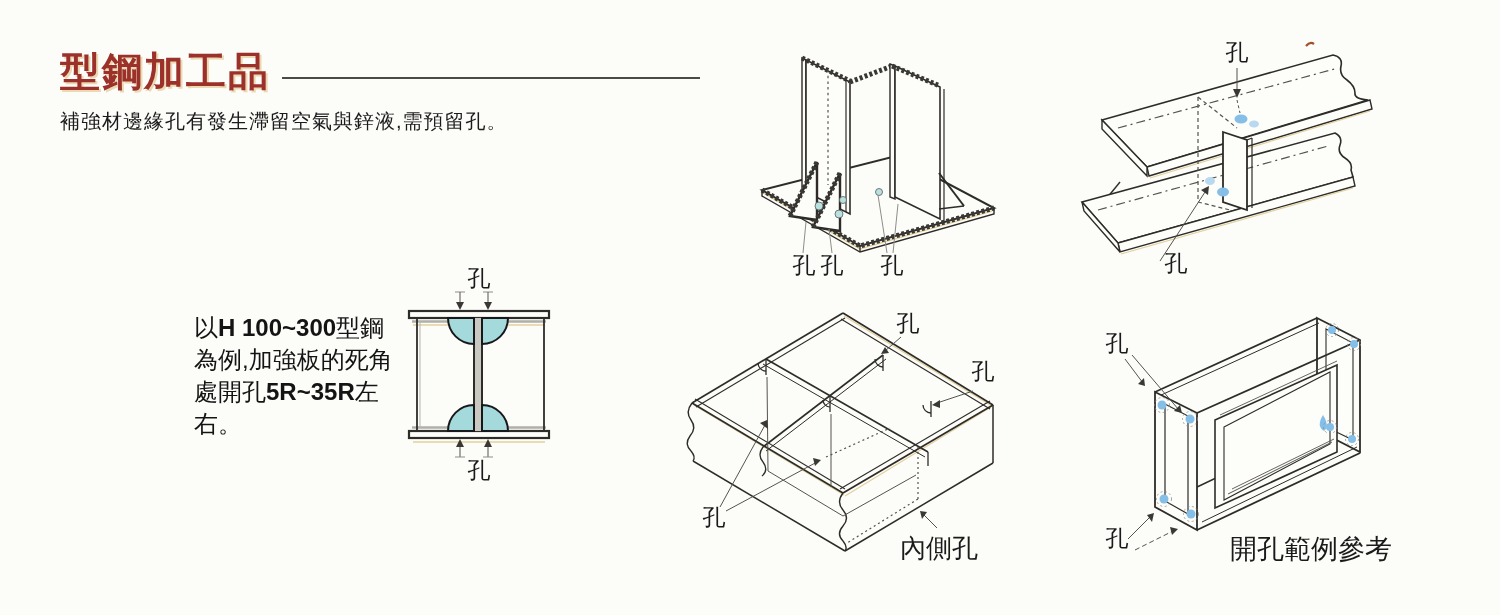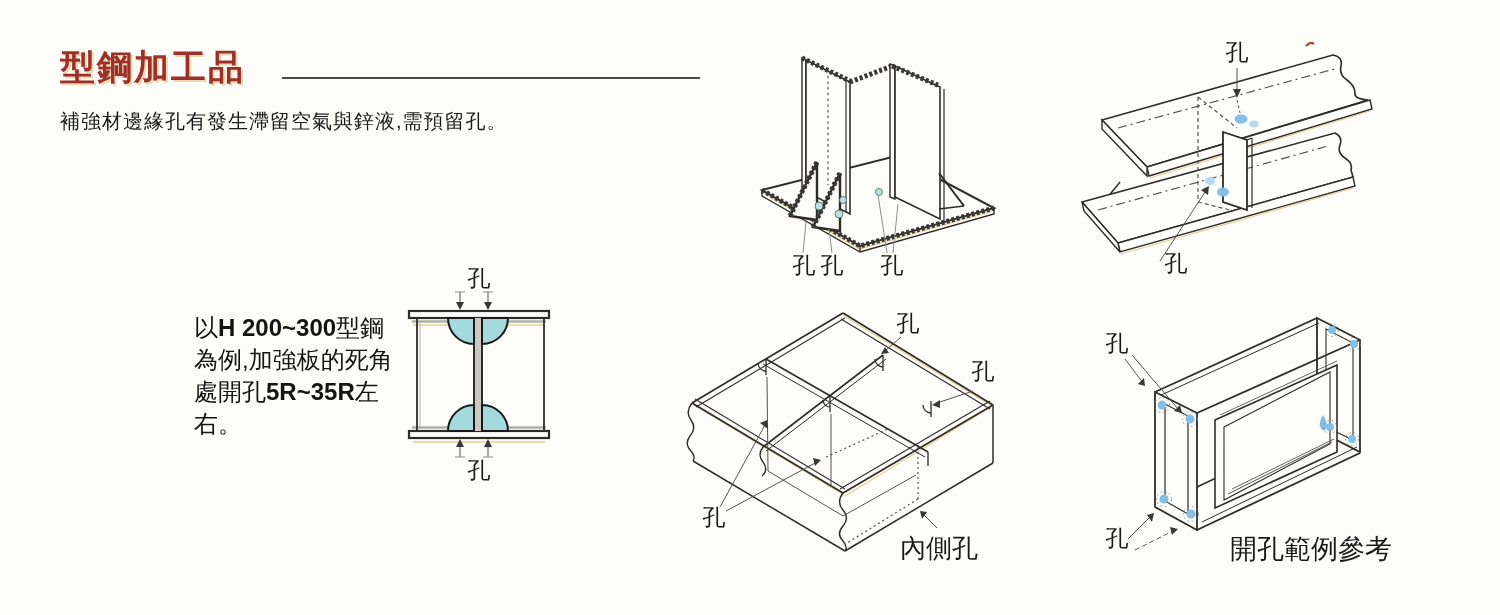--- a/index.html
+++ b/index.html
@@ -1,19 +1,19 @@
 <!DOCTYPE html>
 <html style="--title-red: #9c302b; --scallop-teal: #a5dadc; --hole-blue: #85bfe8;"><head>
 <meta charset="utf-8">
 <style>
   html,body{margin:0;padding:0;}
   #page{position:relative;width:1500px;height:615px;background:#fcfcf9;overflow:hidden;
         font-family:"Liberation Sans", sans-serif;color:#1a1a1a;}
   .abs{position:absolute;}
-  #title{left:60px;top:44px;font-size:35px;font-weight:800;letter-spacing:2px;
+  #title{left:60px;top:44px;font-size:40px;font-weight:800;letter-spacing:2px;
          color:var(--title-red,#9c302b);text-shadow:2px 2px 0 rgba(216,176,92,.45);}
   #title-rule{left:282px;top:77px;width:418px;height:2px;background:#4c4a46;}
   #subtitle{left:60px;top:108px;font-size:20px;letter-spacing:1px;color:#1b1b1b;}
   #note{left:194px;top:312px;width:206px;font-size:24px;line-height:32px;color:#141414;}
   #note b{font-weight:700;}
   svg text{font-family:"Liberation Sans", sans-serif;fill:#1a1a1a;}
   .hole-t{font-size:23px;}
   .cap-t{font-size:26px;}
   .ln{stroke:#2e2c28;fill:none;}
   .thin{stroke:#55534f;fill:none;}
@@ -30,21 +30,21 @@
 </style>
 </head>
 <body>
 
 <div id="page">
 
   <div class="abs" id="title">型鋼加工品</div>
   <div class="abs" id="title-rule"></div>
   <div class="abs" id="subtitle">補強材邊緣孔有發生滯留空氣與鋅液,需預留孔。</div>
 
-  <div class="abs" id="note"><span>以</span><b>H 200~300</b><span>型鋼為例,加強板的死角處開孔</span><b>5R~35R</b><span>左右。</span></div>
+  <div class="abs" id="note"><span>以</span><b>H 100~300</b><span>型鋼為例,加強板的死角處開孔</span><b>5R~35R</b><span>左右。</span></div>
 
   <svg class="abs" style="left:403px;top:268px" width="155" height="215" viewBox="0 0 155 215">
     <g>
       <text class="hole-t" x="76" y="18" text-anchor="middle">孔</text>
       <line class="leader" x1="52" y1="24" x2="62" y2="24"></line>
         <line class="leader" x1="80" y1="24" x2="90" y2="24"></line>
       <line class="thin" x1="57" y1="24" x2="57" y2="34"></line>
         <line class="thin" x1="85" y1="24" x2="85" y2="34"></line>
       <polygon class="head" points="53,34 61,34 57,42"></polygon>
         <polygon class="head" points="81,34 89,34 85,42"></polygon>

